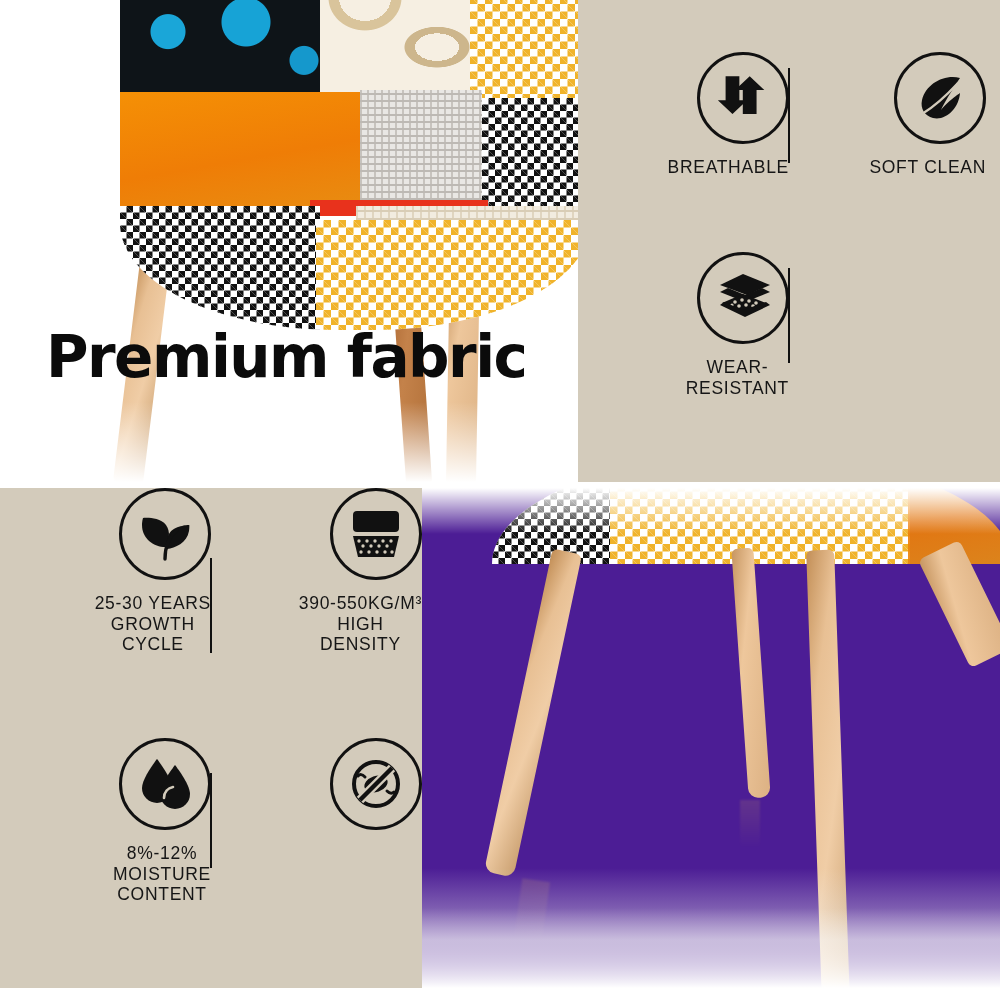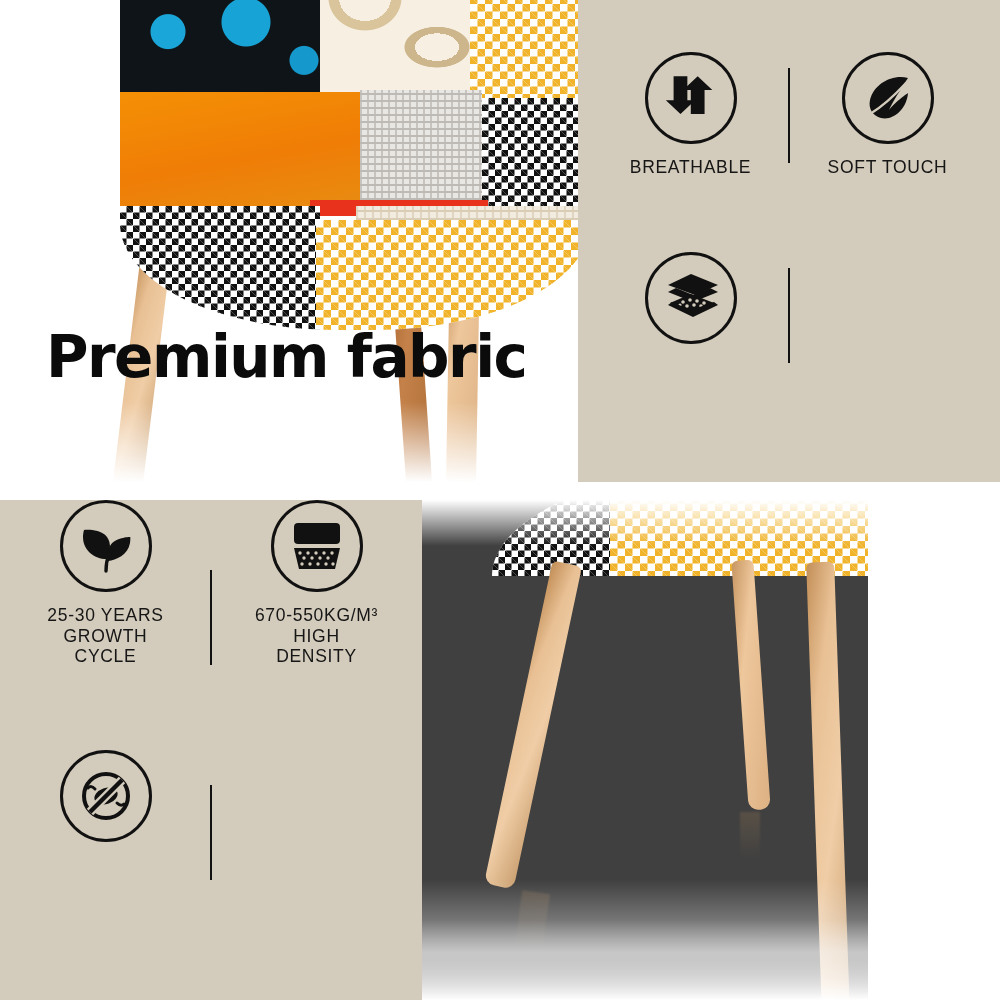--- a/index.html
+++ b/index.html
@@ -4,32 +4,32 @@
 <style>
   html,body{margin:0;padding:0;background:#fff;}
   body{width:1000px;height:1000px;overflow:hidden;
        font-family:"Liberation Sans","DejaVu Sans",sans-serif;}
 
   #stage{position:relative;width:1000px;height:1000px;background:#ffffff;}
 
   
   .panel{position:absolute;overflow:hidden;}
   #top-half{left:0;top:0;width:1000px;height:482px;background:#ffffff;}
-  #bottom-half{left:0;top:500px;width:868px;height:500px;background:#404040;}
+  #bottom-half{left:0;top:488px;width:1000px;height:500px;background:#4c1d95;}
 
   .beige{background:#d3cbbb;}
   #top-features{left:578px;top:0;width:422px;height:482px;}
 
   #top-photo{left:0;top:0;width:578px;height:482px;background:#ffffff;}
 
   
   .fgrid{position:absolute;inset:0;display:grid;
          grid-template-columns:1fr 1fr;grid-template-rows:1fr 1fr;}
   .fcell{position:relative;display:flex;flex-direction:column;
-         align-items:center;justify-content:flex-start;}
+         align-items:flex-end;justify-content:flex-start;}
   #top-features .fgrid{padding:52px 14px 30px;box-sizing:border-box;}
 
   .icon-circle{width:92px;height:92px;border-radius:50%;
                border:3px solid #111;display:flex;align-items:center;
                justify-content:center;box-sizing:border-box;}
   .icon-circle svg{display:block;}
 
   .fcaption{margin-top:13px;text-align:center;color:#161616;
             font-size:17.5px;line-height:1.18;letter-spacing:.7px;
             font-weight:400;white-space:pre-line;}
@@ -160,21 +160,21 @@
           <div class="fcaption">BREATHABLE</div>
         </div>
 
         <div class="fcell">
           <div class="icon-circle">
             <svg width="56" height="56" viewBox="0 0 56 56" aria-hidden="true">
               <path d="M48 8c-16-4-34 6-38 22-2 9 3 16 11 18 13 3 26-10 27-25 0 0-13 9-19 17 7-14 19-32 19-32z" fill="#111"></path>
               <path d="M10 44c10-6 24-18 36-31" stroke="#d3cbbb" stroke-width="2.4" fill="none"></path>
             </svg>
           </div>
-          <div class="fcaption">SOFT TOUCH</div>
+          <div class="fcaption">SOFT CLEAN</div>
         </div>
 
 
         <div class="fcell">
           <div class="icon-circle">
             <svg width="58" height="52" viewBox="0 0 58 52" aria-hidden="true">
               <path d="M29 2L56 13 33 23 6 13z" fill="#111"></path>
               <path d="M14 16l-8 4 25 10 25-10-8-4-17 7z" fill="#111"></path>
               <path d="M29 22L52 31 31 40 8 31z" fill="#111"></path>
               <g fill="#d3cbbb">
@@ -183,20 +183,22 @@
                 <circle cx="35" cy="29" r="1.8"></circle>
                   <circle cx="42" cy="31" r="1.8"></circle>
                 <circle cx="25" cy="34" r="1.8"></circle>
                   <circle cx="32" cy="33" r="1.8"></circle>
                 <circle cx="39" cy="34" r="1.8"></circle>
                   <circle cx="18" cy="33" r="1.6"></circle>
               </g>
               <path d="M29 38L52 30l4 3-25 12L6 33l4-3z" fill="#111"></path>
             </svg>
           </div>
+          <div class="fcaption">WEAR-
+RESISTANT</div>
         </div>
       </div>
 
       <div class="vdiv" style="left:210px;top:68px;height:95px;"></div>
       <div class="vdiv" style="left:210px;top:268px;height:95px;"></div>
     </div>
   </div>
 
   <div class="panel" id="bottom-half">
 
@@ -232,25 +234,37 @@
                 <circle cx="31" cy="38" r="1.7"></circle>
                   <circle cx="39" cy="38" r="1.7"></circle>
                 <circle cx="13" cy="44" r="1.7"></circle>
                   <circle cx="21" cy="44" r="1.7"></circle>
                 <circle cx="29" cy="44" r="1.7"></circle>
                   <circle cx="37" cy="44" r="1.7"></circle>
                 <circle cx="44" cy="44" r="1.7"></circle>
               </g>
             </svg>
           </div>
-          <div class="fcaption">670-550KG/M³
+          <div class="fcaption">390-550KG/M³
 HIGH
 DENSITY</div>
         </div>
 
+        <div class="fcell">
+          <div class="icon-circle">
+            <svg width="56" height="54" viewBox="0 0 56 54" aria-hidden="true">
+              <path d="M20 2C20 2 5 21 5 31a15 15 0 0030 0C35 21 20 2 20 2z" fill="#111"></path>
+              <path d="M38 8S23 27 23 37a15 15 0 0030 0C53 27 38 8 38 8z" fill="#111"></path>
+              <path d="M27 41c0-6 4-10 9-11" stroke="#d3cbbb" stroke-width="2.6" fill="none" stroke-linecap="round"></path>
+            </svg>
+          </div>
+          <div class="fcaption">8%-12%
+MOISTURE
+CONTENT</div>
+        </div>
 
         <div class="fcell">
           <div class="icon-circle">
             <svg width="58" height="58" viewBox="0 0 58 58" aria-hidden="true">
               <circle cx="29" cy="29" r="22" fill="none" stroke="#111" stroke-width="4"></circle>
               <ellipse cx="29" cy="29" rx="12" ry="8" fill="#111" transform="rotate(-20 29 29)"></ellipse>
               <path d="M18 22c-3-3-5-3-7-1M40 36c3 3 5 3 7 1M20 36c-3 2-5 3-6 6M38 22c3-2 5-3 6-6" stroke="#111" stroke-width="3" fill="none" stroke-linecap="round"></path>
               <path d="M13 45L45 13" stroke="#d3cbbb" stroke-width="9"></path>
               <path d="M13 45L45 13" stroke="#111" stroke-width="4.4"></path>
             </svg>

